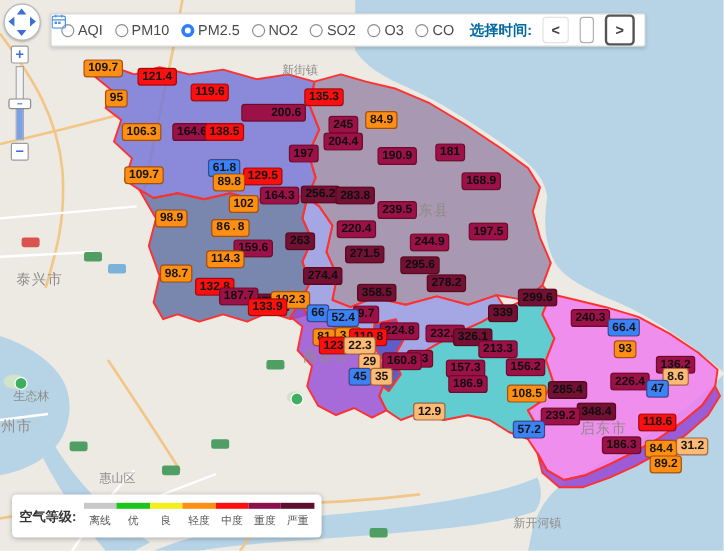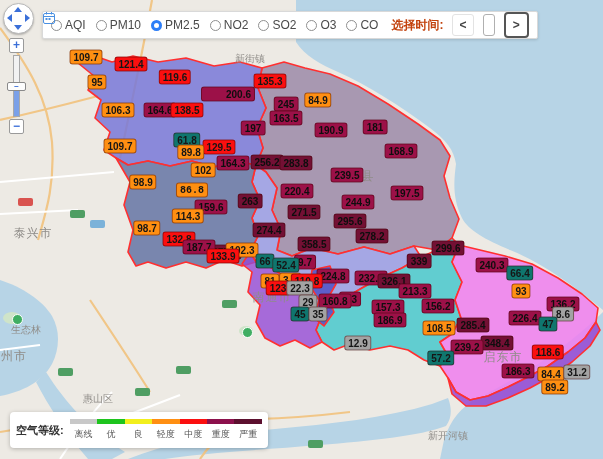--- a/index.html
+++ b/index.html
@@ -7,21 +7,21 @@
        font-family:"Liberation Sans",sans-serif;background:#edeae4;}
   svg{position:absolute;left:0;top:0;}
   
   .toolbar{position:absolute;left:42px;top:11px;width:496px;height:28px;
     background:#fff;border:1px solid #d9d9d9;border-radius:2px;
     box-shadow:0 1px 3px rgba(0,0,0,.15);display:flex;align-items:center;
     padding:0 8px;box-sizing:border-box;gap:9px;z-index:30;}
   .pollutant{display:flex;align-items:center;gap:3px;font-size:12px;color:#4a4a4a;cursor:pointer;}
   .radio{width:11px;height:11px;border:1px solid #8f8f8f;border-radius:50%;background:#fff;box-sizing:border-box;}
   .radio.sel{border:3px solid #2d7ef7;}
-  .time-label{font-size:12px;font-weight:bold;color:#c2410c;margin-left:4px;white-space:nowrap;}
+  .time-label{font-size:12px;font-weight:bold;color:#0369a1;margin-left:4px;white-space:nowrap;}
   .nav-btn{width:20px;height:20px;display:flex;align-items:center;justify-content:center;
     background:#fff;border:1px solid #e3e3e3;border-radius:3px;font-weight:bold;
     font-size:12px;color:#444;cursor:pointer;}
   .nav-btn.next{border:2px solid #555;width:22px;height:22px;border-radius:4px;}
   .date-box{height:20px;border:1px solid #b0b0b0;border-radius:3px;display:flex;
     align-items:center;padding:0 5px;gap:5px;background:#fff;}
   .date-box input{border:none;outline:none;width:86px;font-size:11px;font-weight:bold;
     color:#333;font-family:"Liberation Sans",sans-serif;background:transparent;}
   
   .pan{position:absolute;left:3px;top:3px;width:29px;height:29px;border-radius:50%;
@@ -37,21 +37,21 @@
   .ztrack{position:absolute;left:13px;top:55px;width:7px;height:62px;background:#f2f2f2;
     border:1px solid #a8a8a8;z-index:24;box-sizing:border-box;}
   .zfill{position:absolute;left:0;bottom:0;width:100%;height:32px;background:#7aa0e8;}
   .zhandle{position:absolute;left:7px;top:82px;width:19px;height:9px;background:#fdfdfd;
     border:1px solid #8a8a8a;border-radius:2px;z-index:26;font-size:8px;line-height:7px;
     text-align:center;color:#3a6fd8;font-weight:bold;box-sizing:border-box;cursor:grab;}
   
   .stn{position:absolute;transform:translate(-50%,-50%);font-size:10px;font-weight:bold;
     color:#161616;padding:0 3px;line-height:13px;border-radius:3px;
     border:1px solid rgba(60,0,0,.45);white-space:nowrap;z-index:20;}
-  .lvl-g{background:#a3a3a3;} .lvl-y{background:#0f766e;} .lvl-o{background:#ff8f12;}
+  .lvl-g{background:#fdba74;} .lvl-y{background:#3b82f6;} .lvl-o{background:#ff8f12;}
   .lvl-r{background:#fb0f0f;} .lvl-h{background:#9c1148;color:#0e0e0e;}
   .lvl-s{background:#731034;color:#0e0e0e;}
   
   .place{position:absolute;transform:translate(-50%,-50%);color:#8f8c88;font-size:10px;
     white-space:nowrap;z-index:6;}
   .place.big{font-size:12px;letter-spacing:1px;}
   .badge{position:absolute;width:15px;height:8px;border-radius:2px;z-index:6;}
   .badge.green{background:#4f9e63;} .badge.red{background:#d9534f;} .badge.blue{background:#7bb2d9;}
   .poi{position:absolute;width:9px;height:9px;border-radius:50%;background:#3fae62;
     border:1px solid #fff;z-index:6;}
@@ -158,34 +158,34 @@
       <div class="stn lvl-r" style="left: 131px; top: 64px;">121.4</div>
       <div class="stn lvl-r" style="left: 175px; top: 77px;">119.6</div>
       <div class="stn lvl-r" style="left: 270px; top: 81px;">135.3</div>
       <div class="stn lvl-o" style="left: 97px; top: 82px;">95</div>
       <div class="stn lvl-h" style="left: 228px; top: 94px; padding-left: 24px;">200.6</div>
       <div class="stn lvl-o" style="left: 318px; top: 100px;">84.9</div>
       <div class="stn lvl-h" style="left: 286px; top: 104px;">245</div>
       <div class="stn lvl-o" style="left: 118px; top: 110px;">106.3</div>
       <div class="stn lvl-h" style="left: 160px; top: 110px;">164.6</div>
       <div class="stn lvl-r" style="left: 187px; top: 110px;">138.5</div>
-      <div class="stn lvl-h" style="left: 286px; top: 118px;">163.5</div>
+      <div class="stn lvl-h" style="left: 286px; top: 118px;">204.4</div>
       <div class="stn lvl-h" style="left: 375px; top: 127px;">181</div>
       <div class="stn lvl-h" style="left: 253px; top: 128px;">197</div>
       <div class="stn lvl-h" style="left: 331px; top: 130px;">190.9</div>
       <div class="stn lvl-y" style="left: 187px; top: 140px;">61.8</div>
       <div class="stn lvl-o" style="left: 120px; top: 146px;">109.7</div>
       <div class="stn lvl-r" style="left: 219px; top: 147px;">129.5</div>
       <div class="stn lvl-h" style="left: 401px; top: 151px;">168.9</div>
       <div class="stn lvl-o" style="left: 191px; top: 152px;">89.8</div>
       <div class="stn lvl-s" style="left: 267px; top: 162px;">256.2</div>
       <div class="stn lvl-s" style="left: 296px; top: 163px;">283.8</div>
       <div class="stn lvl-h" style="left: 233px; top: 163px;">164.3</div>
       <div class="stn lvl-o" style="left: 203px; top: 170px;">102</div>
-      <div class="stn lvl-h" style="left: 331px; top: 175px; margin-left: 16px;">239.5</div>
+      <div class="stn lvl-h" style="left: 331px; top: 175px;">239.5</div>
       <div class="stn lvl-o" style="left: 143px; top: 182px;">98.9</div>
       <div class="stn lvl-o" style="left: 192px; top: 190px; font-family: Liberation Mono, monospace;">86.8</div>
       <div class="stn lvl-h" style="left: 297px; top: 191px;">220.4</div>
       <div class="stn lvl-h" style="left: 407px; top: 193px;">197.5</div>
       <div class="stn lvl-s" style="left: 250px; top: 201px;">263</div>
       <div class="stn lvl-h" style="left: 358px; top: 202px;">244.9</div>
       <div class="stn lvl-h" style="left: 211px; top: 207px;">159.6</div>
       <div class="stn lvl-s" style="left: 304px; top: 212px;">271.5</div>
       <div class="stn lvl-o" style="left: 188px; top: 216px;">114.3</div>
       <div class="stn lvl-s" style="left: 350px; top: 221px;">295.6</div>

